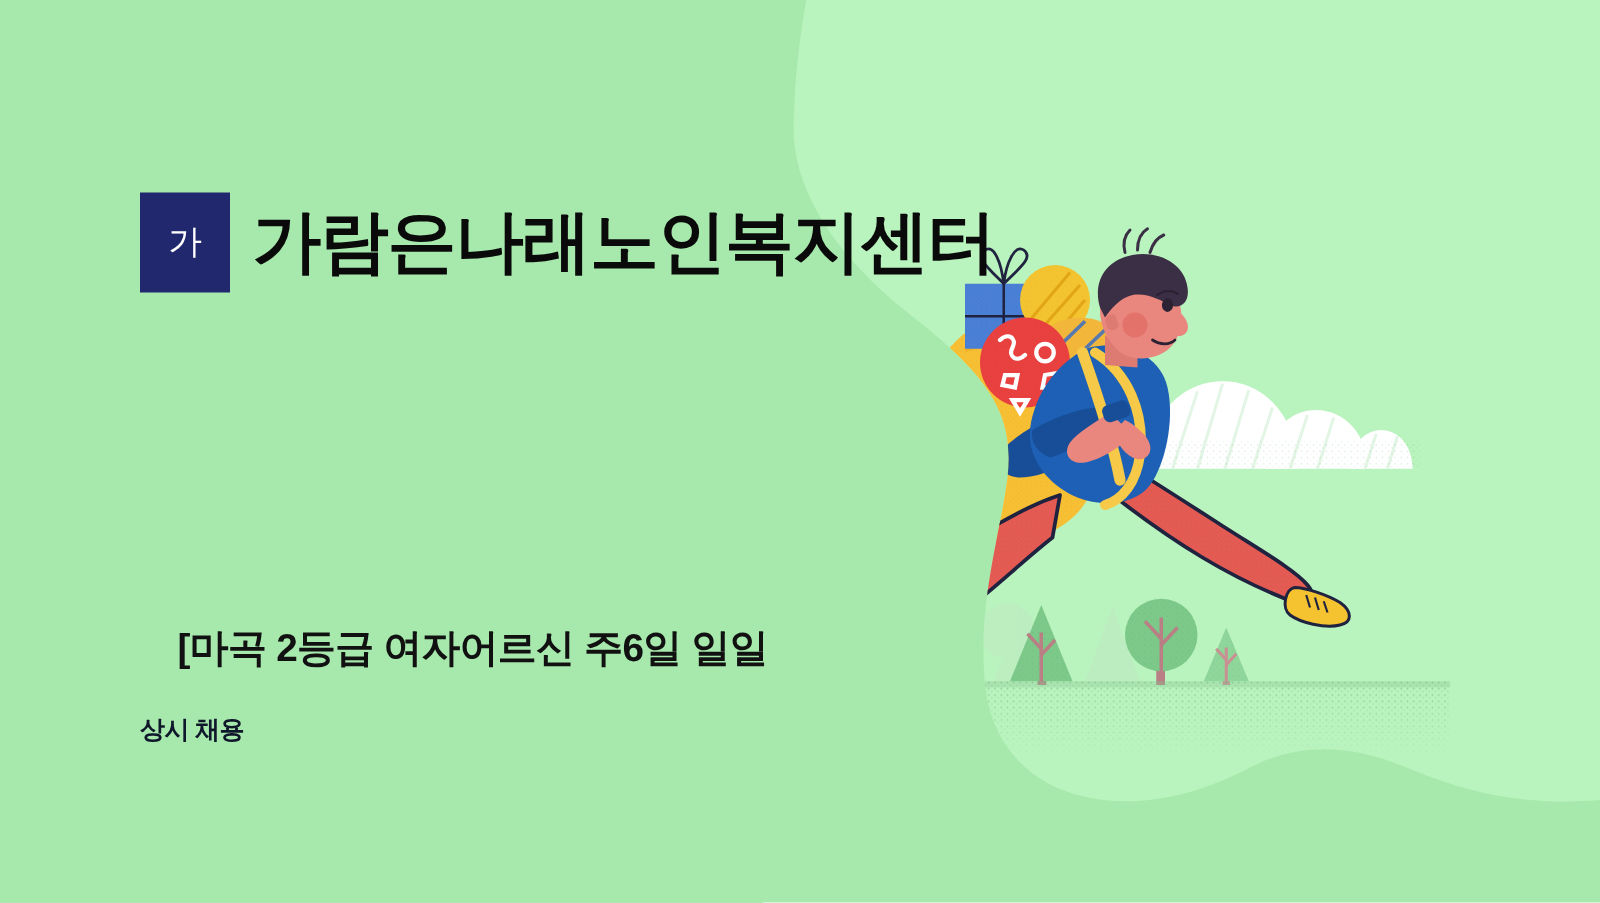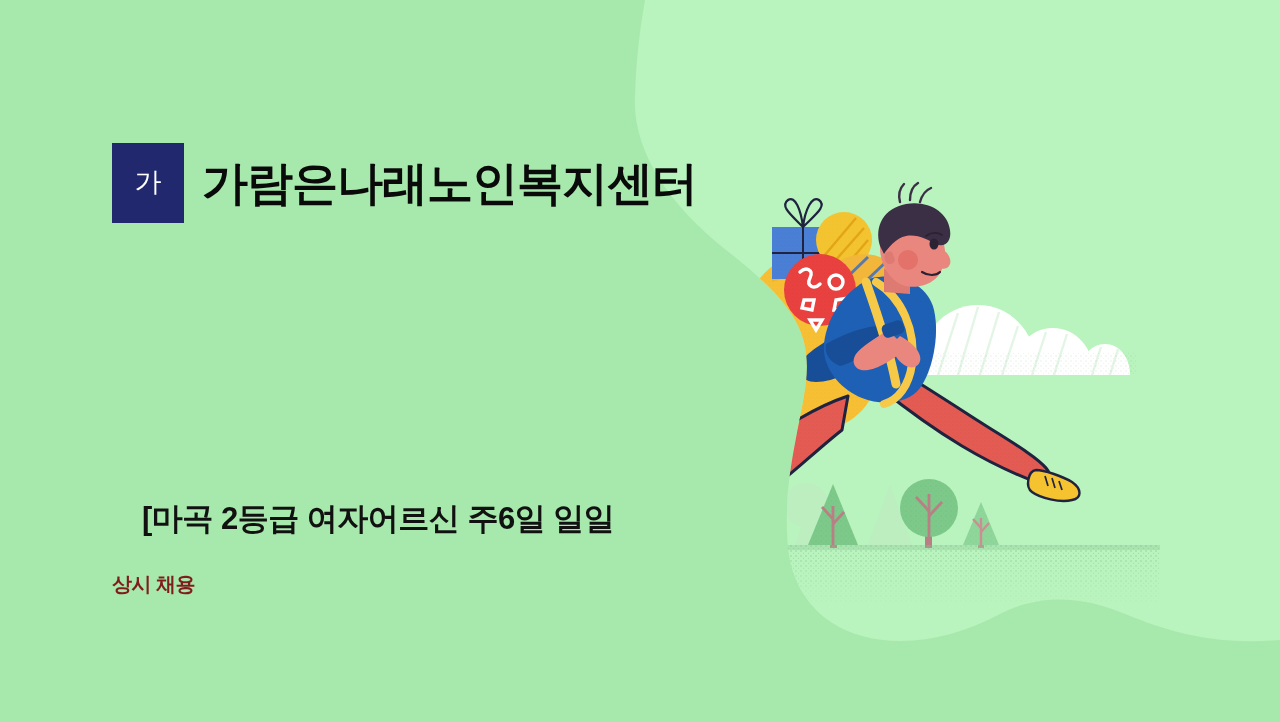--- a/index.html
+++ b/index.html
@@ -52,21 +52,21 @@
 
   .logo-badge-text {
     color: #ffffff;
     font-size: 27px;
     line-height: 1;
     font-weight: 400;
     letter-spacing: 0;
   }
 
   .company-title {
-    font-size: 46px;
+    font-size: 55px;
     line-height: 1.05;
     font-weight: 700;
     color: #0a0a0a;
     white-space: nowrap;
     letter-spacing: -1px;
     text-align: right;
   }
 
   
   .job-title {
@@ -83,21 +83,21 @@
     margin-left: 30px;
   }
 
   .hiring-status {
     position: absolute;
     left: 112px;
     top: 572px;
     font-size: 20px;
     line-height: 1.2;
     font-weight: 700;
-    color: #7f1d1d;
+    color: #0f172a;
     white-space: nowrap;
     letter-spacing: -0.5px;
     z-index: 5;
   }
 </style>
 </head>
 <body>
 
 <div class="card">
 

